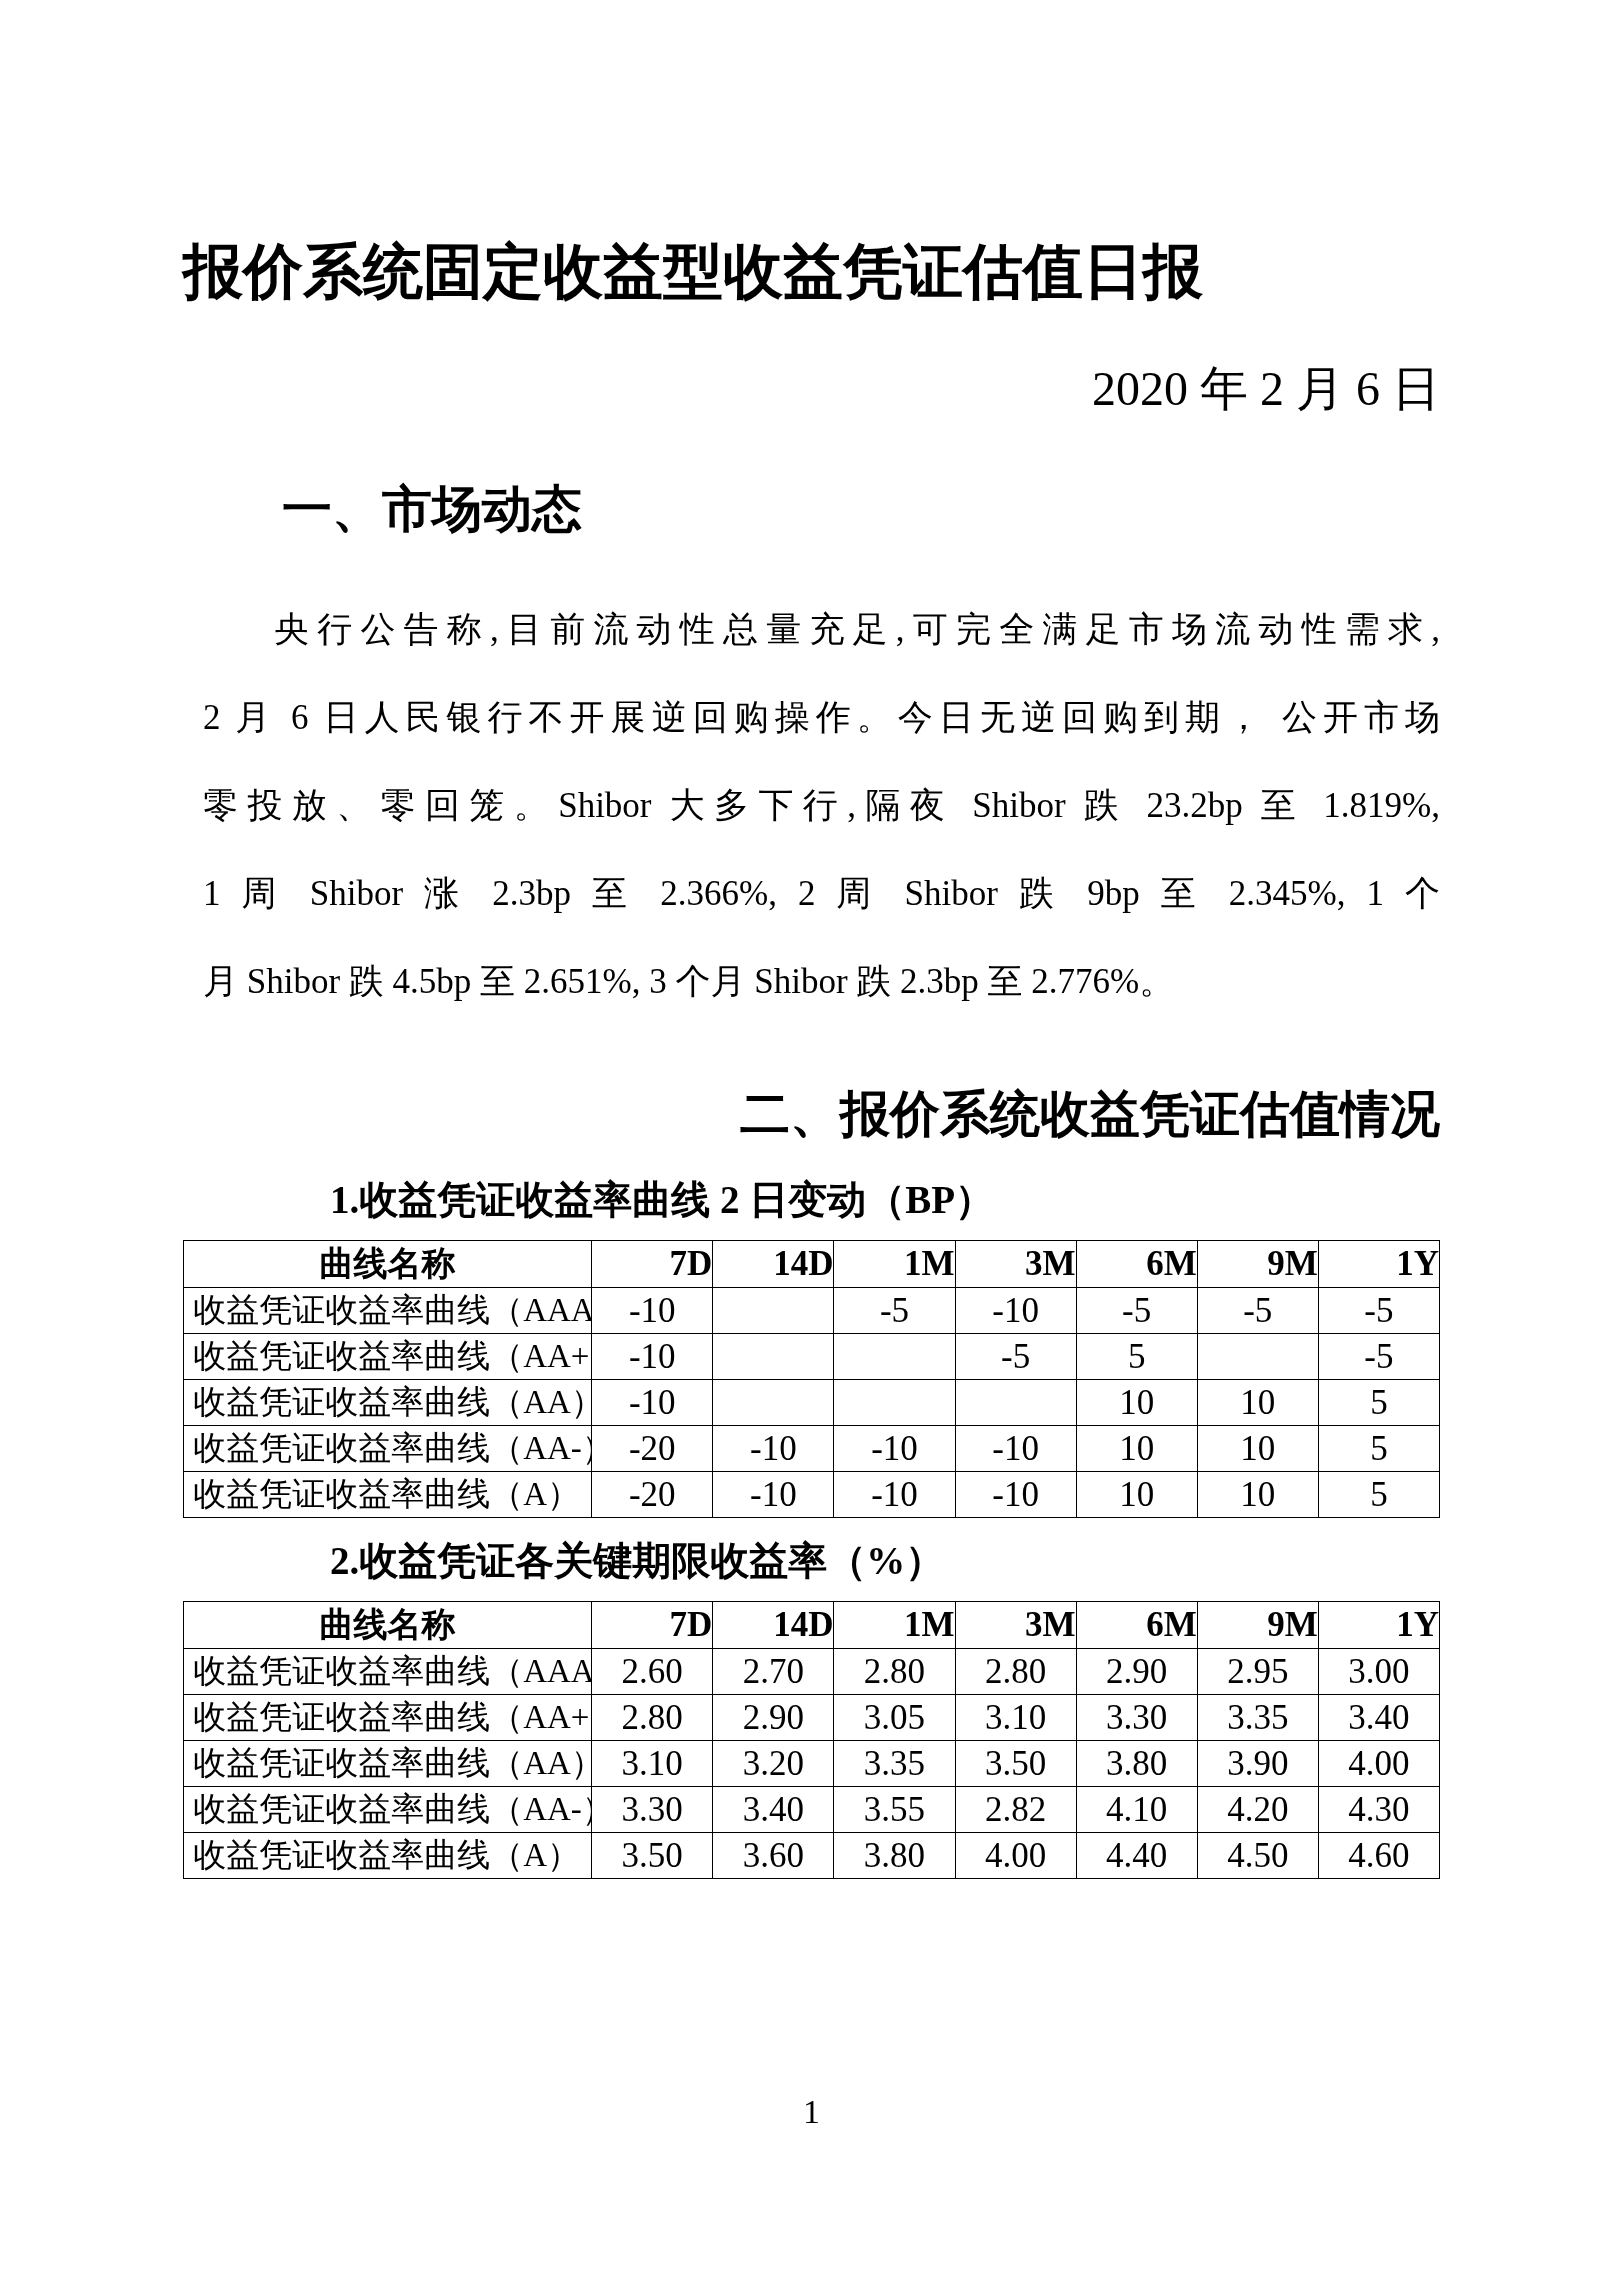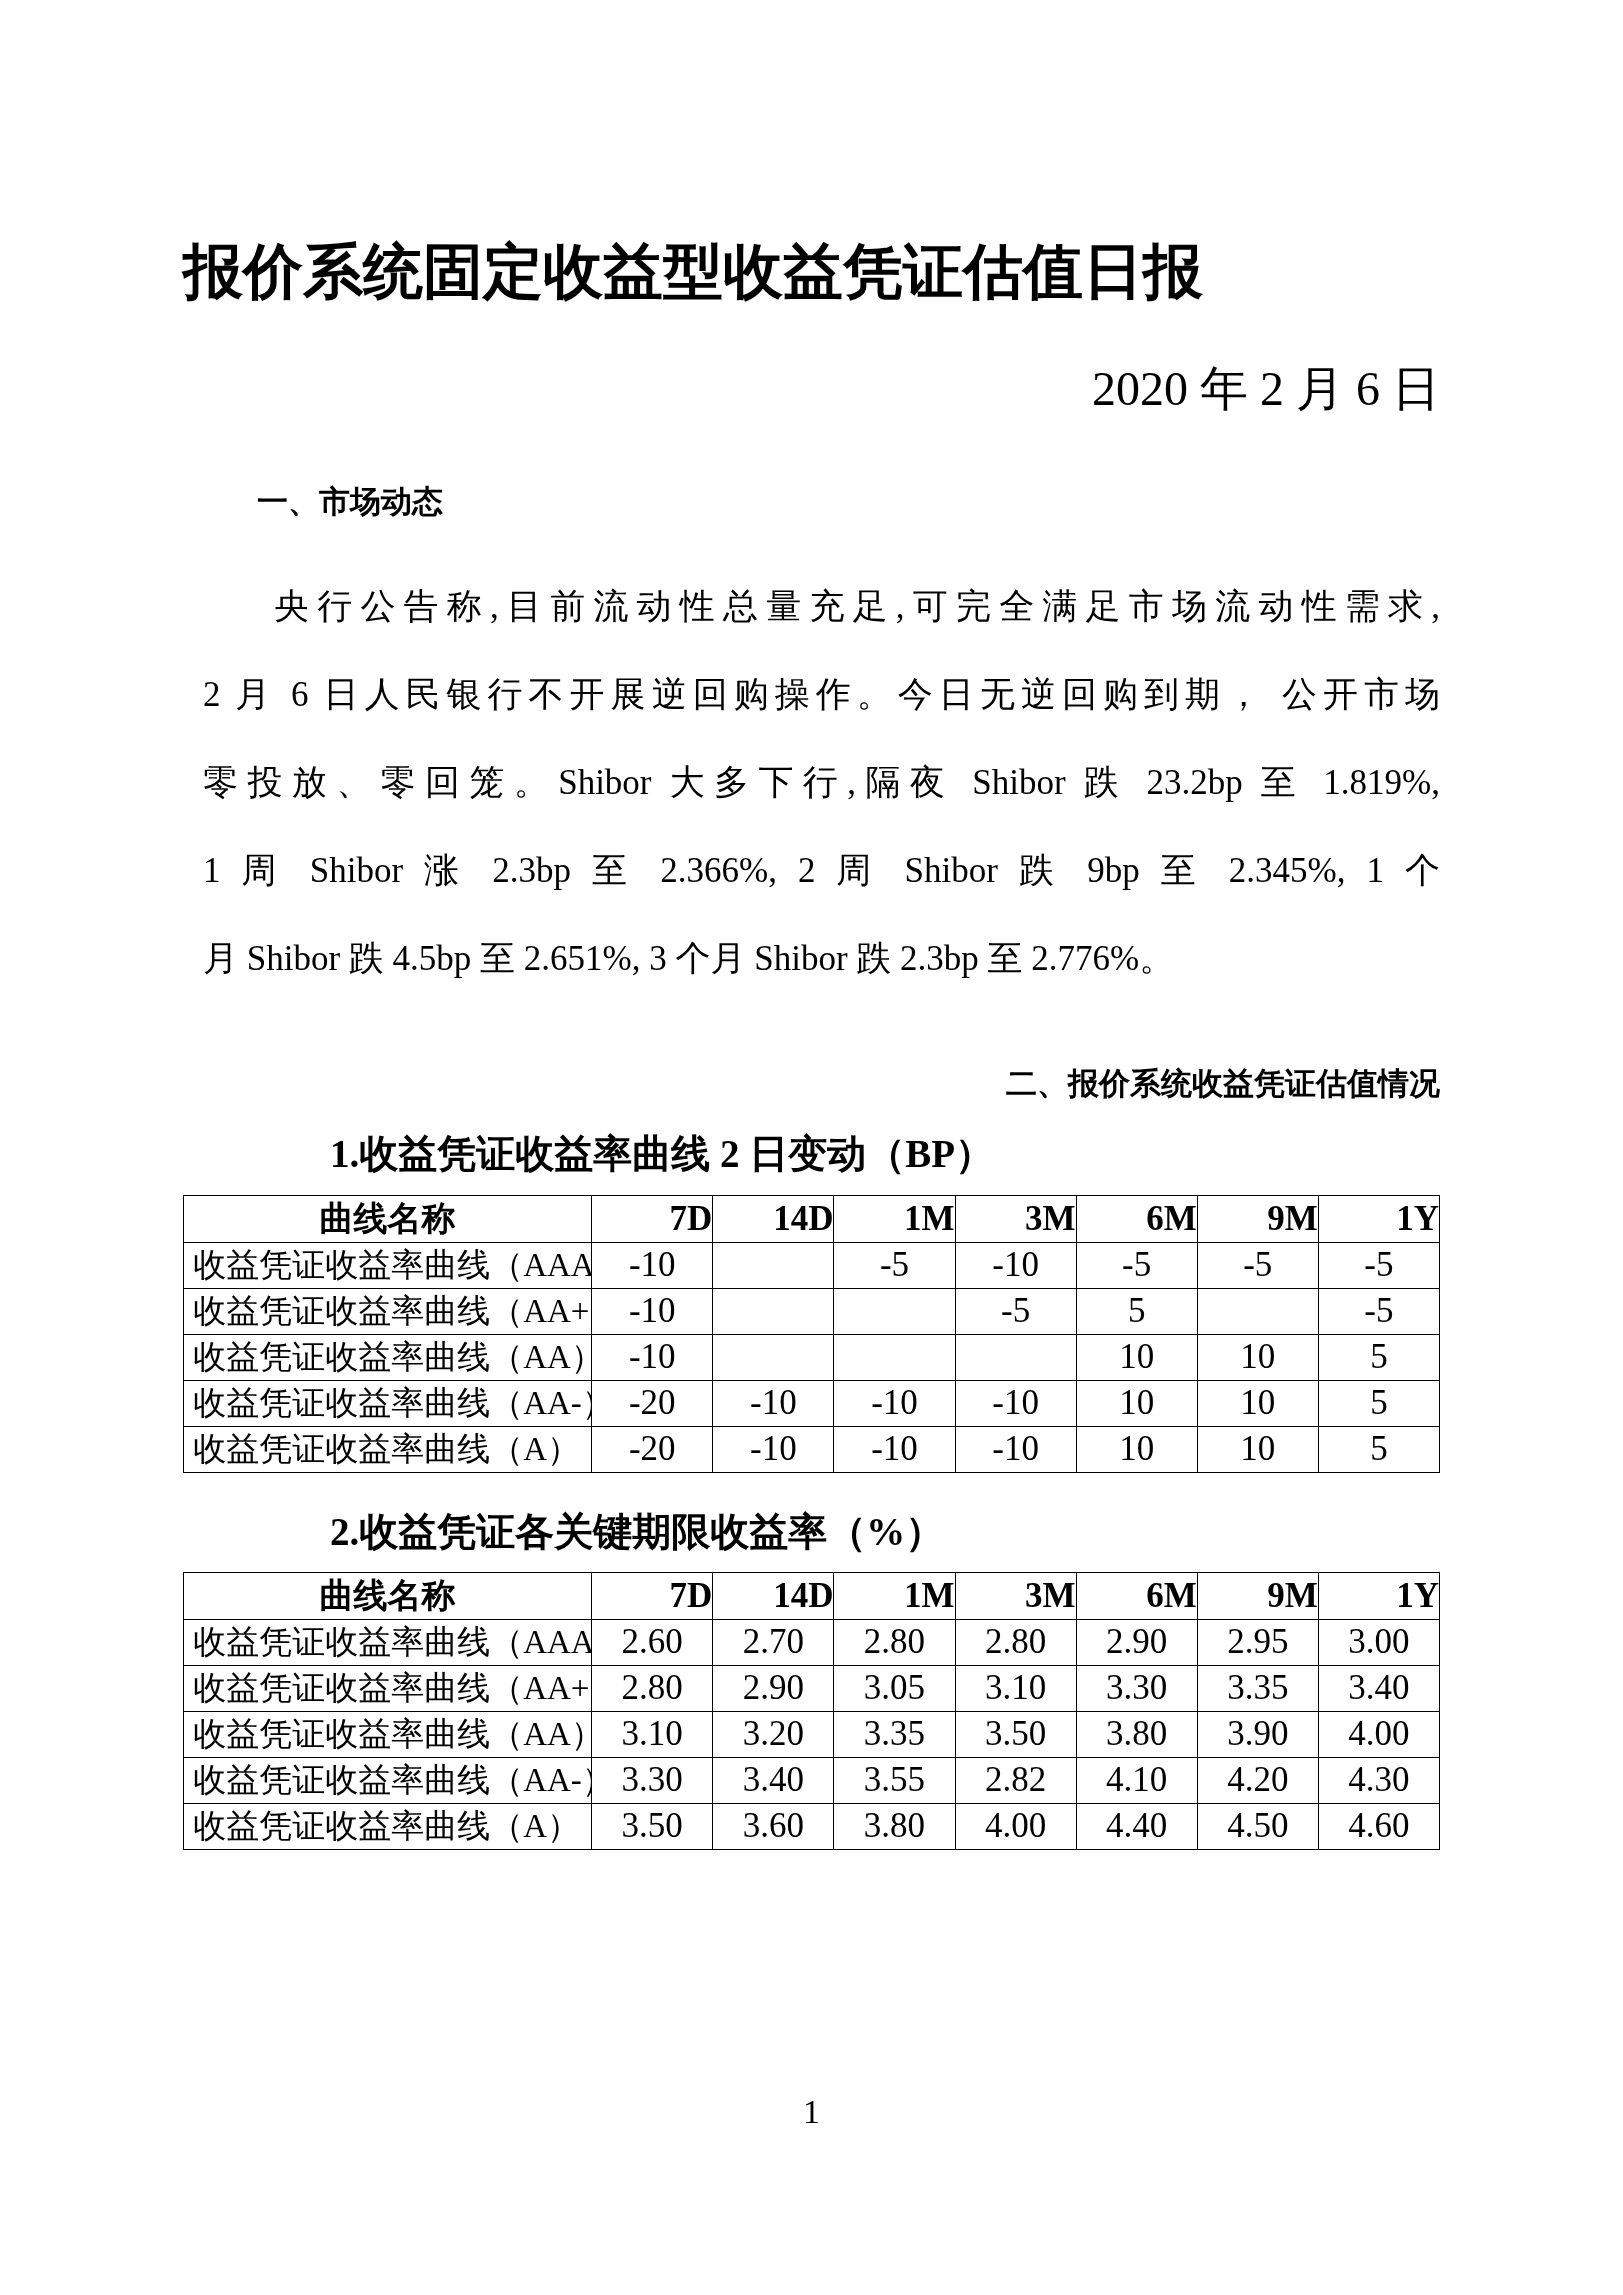--- a/index.html
+++ b/index.html
@@ -22,25 +22,25 @@
     line-height: 1.2;
     white-space: nowrap;
   }
   .doc-date {
     margin-top: 52px;
     text-align: right;
     font-size: 48px;
     line-height: 1.2;
   }
   .section-heading {
-    font-family: Liberation Serif, serif;
-    font-weight: bold;
-    font-size: 31px;
-    line-height: 1.2;
-    margin-left: 74px;
+    font-family: Liberation Mono, monospace;
+    font-weight: bold;
+    font-size: 50px;
+    line-height: 1.2;
+    margin-left: 99px;
   }
   .h1 { margin-top: 65px; }
   .h2 { margin-top: 62px; text-align: right; }
   .para {
     margin-top: 43px;
     font-size: 35px;
     margin-left: 20px;
   }
   .para-line {
     line-height: 88px;
@@ -48,21 +48,21 @@
   }
   .para-line.stretch { text-align-last: justify; }
   .para-line.indent { text-indent: 71px; }
   .table-caption {
     margin-top: 29.4px;
     margin-left: 147px;
     font-weight: bold;
     font-size: 39px;
     line-height: 1.2;
   }
-  .table-caption.second { margin-top: 36px; }
+  .table-caption.second { margin-top: 20px; }
   table.rate-table {
     width: 100%;
     border-collapse: collapse;
     table-layout: fixed;
     margin-top: 16.4px;
   }
   .rate-table th, .rate-table td {
     border: 1.3px solid #000000;
     height: 44px;
     padding: 0;

